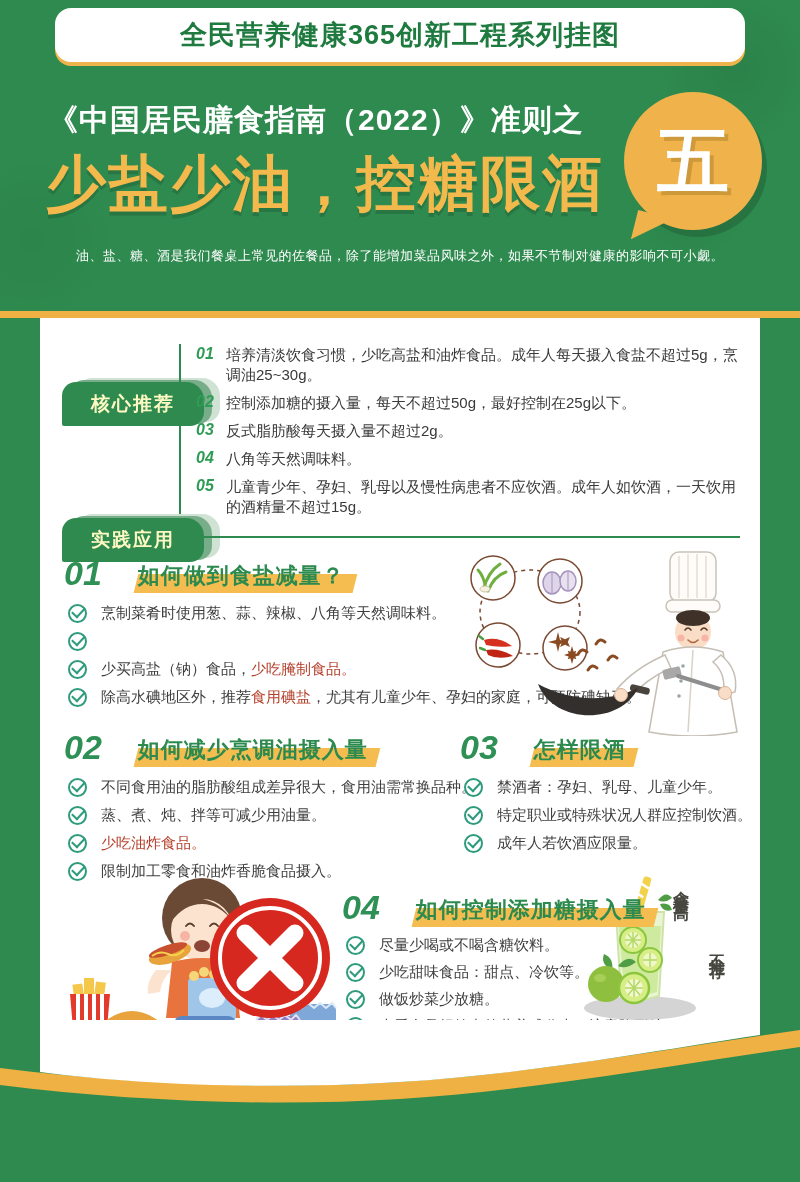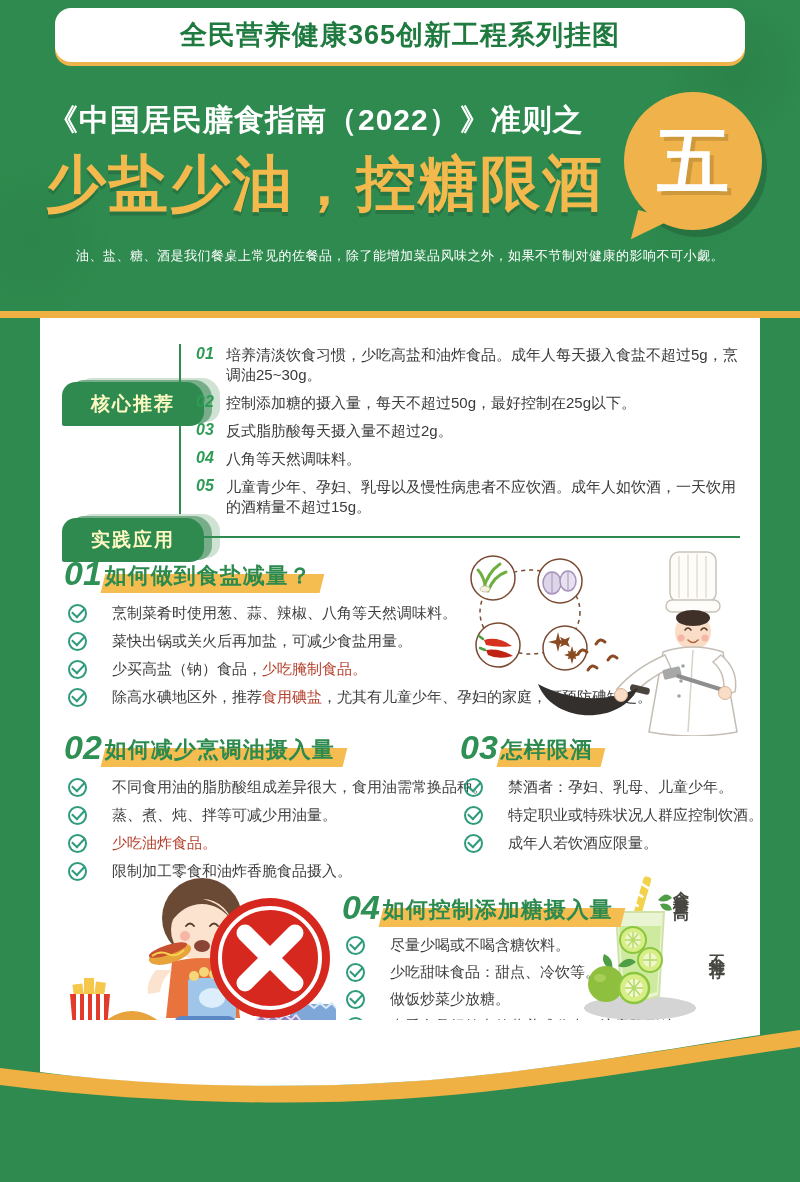--- a/index.html
+++ b/index.html
@@ -54,25 +54,25 @@
   
   .core-list{left:156px;top:27px;width:548px;display:flex;flex-direction:column;gap:8px;}
   .core-item{display:flex;}
   .core-num{color:#2f9c55;font-style:italic;font-weight:800;font-size:16px;width:30px;flex:0 0 auto;}
   .core-text{color:#3a3a3a;font-size:15px;line-height:20px;}
 
   
   .section{position:absolute;}
   .sec-header{display:flex;align-items:flex-end;white-space:nowrap;}
   .sec-num{color:#2e9055;font-style:italic;font-weight:900;font-size:34px;line-height:0.9;margin-right:3px;}
-  .sec-title{position:relative;z-index:1;color:#2c8a4f;font-weight:800;font-size:22px;letter-spacing:1px;line-height:1.1;}
+  .sec-title{position:relative;z-index:1;color:#2c8a4f;font-weight:800;font-size:22px;letter-spacing:1px;line-height:1.1;margin-left:33px;}
   .sec-title::before{content:"";position:absolute;left:-2px;right:-10px;top:40%;bottom:-4px;
     background:#f5bd4f;z-index:-1;transform:skewX(-14deg);}
   .bullets{list-style:none;margin:14px 0 0 4px;padding:0;display:flex;flex-direction:column;gap:8px;}
-  .bullet{display:flex;gap:25px;color:#3f3f3f;font-size:15px;line-height:20px;}
+  .bullet{display:flex;gap:14px;color:#3f3f3f;font-size:15px;line-height:20px;}
   .check{flex:0 0 auto;width:15px;height:15px;border:2px solid #2f9b7d;border-radius:50%;position:relative;margin-top:1px;}
   .check::after{content:"";position:absolute;left:2px;top:1px;width:11px;height:6px;
     border-left:2.5px solid #2f9b7d;border-bottom:2.5px solid #2f9b7d;transform:rotate(-47deg);}
   .red{color:#b5402c;}
 
   .sec1{left:24px;top:240px;} .sec1 .bullets{width:600px;}
   .sec2{left:24px;top:414px;} .sec2 .bullets{width:430px;}
   .sec3{left:420px;top:414px;} .sec3 .bullets{width:300px;}
   .sec4{left:302px;top:574px;} .sec4 .bullets{width:400px;gap:7px;margin-top:12px;}
 
@@ -135,21 +135,20 @@
       <span class="sec-num">01</span>
       <span class="sec-title">如何做到食盐减量？</span>
     </div>
     <ul class="bullets">
         <li class="bullet">
           <span class="check"></span>
           <span class="bullet-text"><span>烹制菜肴时使用葱、蒜、辣椒、八角等天然调味料。</span></span>
         </li>
         <li class="bullet">
           <span class="check"></span>
-          <span class="bullet-text"><span>菜快出锅或关火后再加盐，可减少食盐用量。</span></span>
         </li>
         <li class="bullet">
           <span class="check"></span>
           <span class="bullet-text"><span>少买高盐（钠）食品，</span><span class="red">少吃腌制食品。</span></span>
         </li>
         <li class="bullet">
           <span class="check"></span>
           <span class="bullet-text"><span>除高水碘地区外，推荐</span><span class="red">食用碘盐</span><span>，尤其有儿童少年、孕妇的家庭，可预防碘缺乏。</span></span>
         </li>
       </ul>

